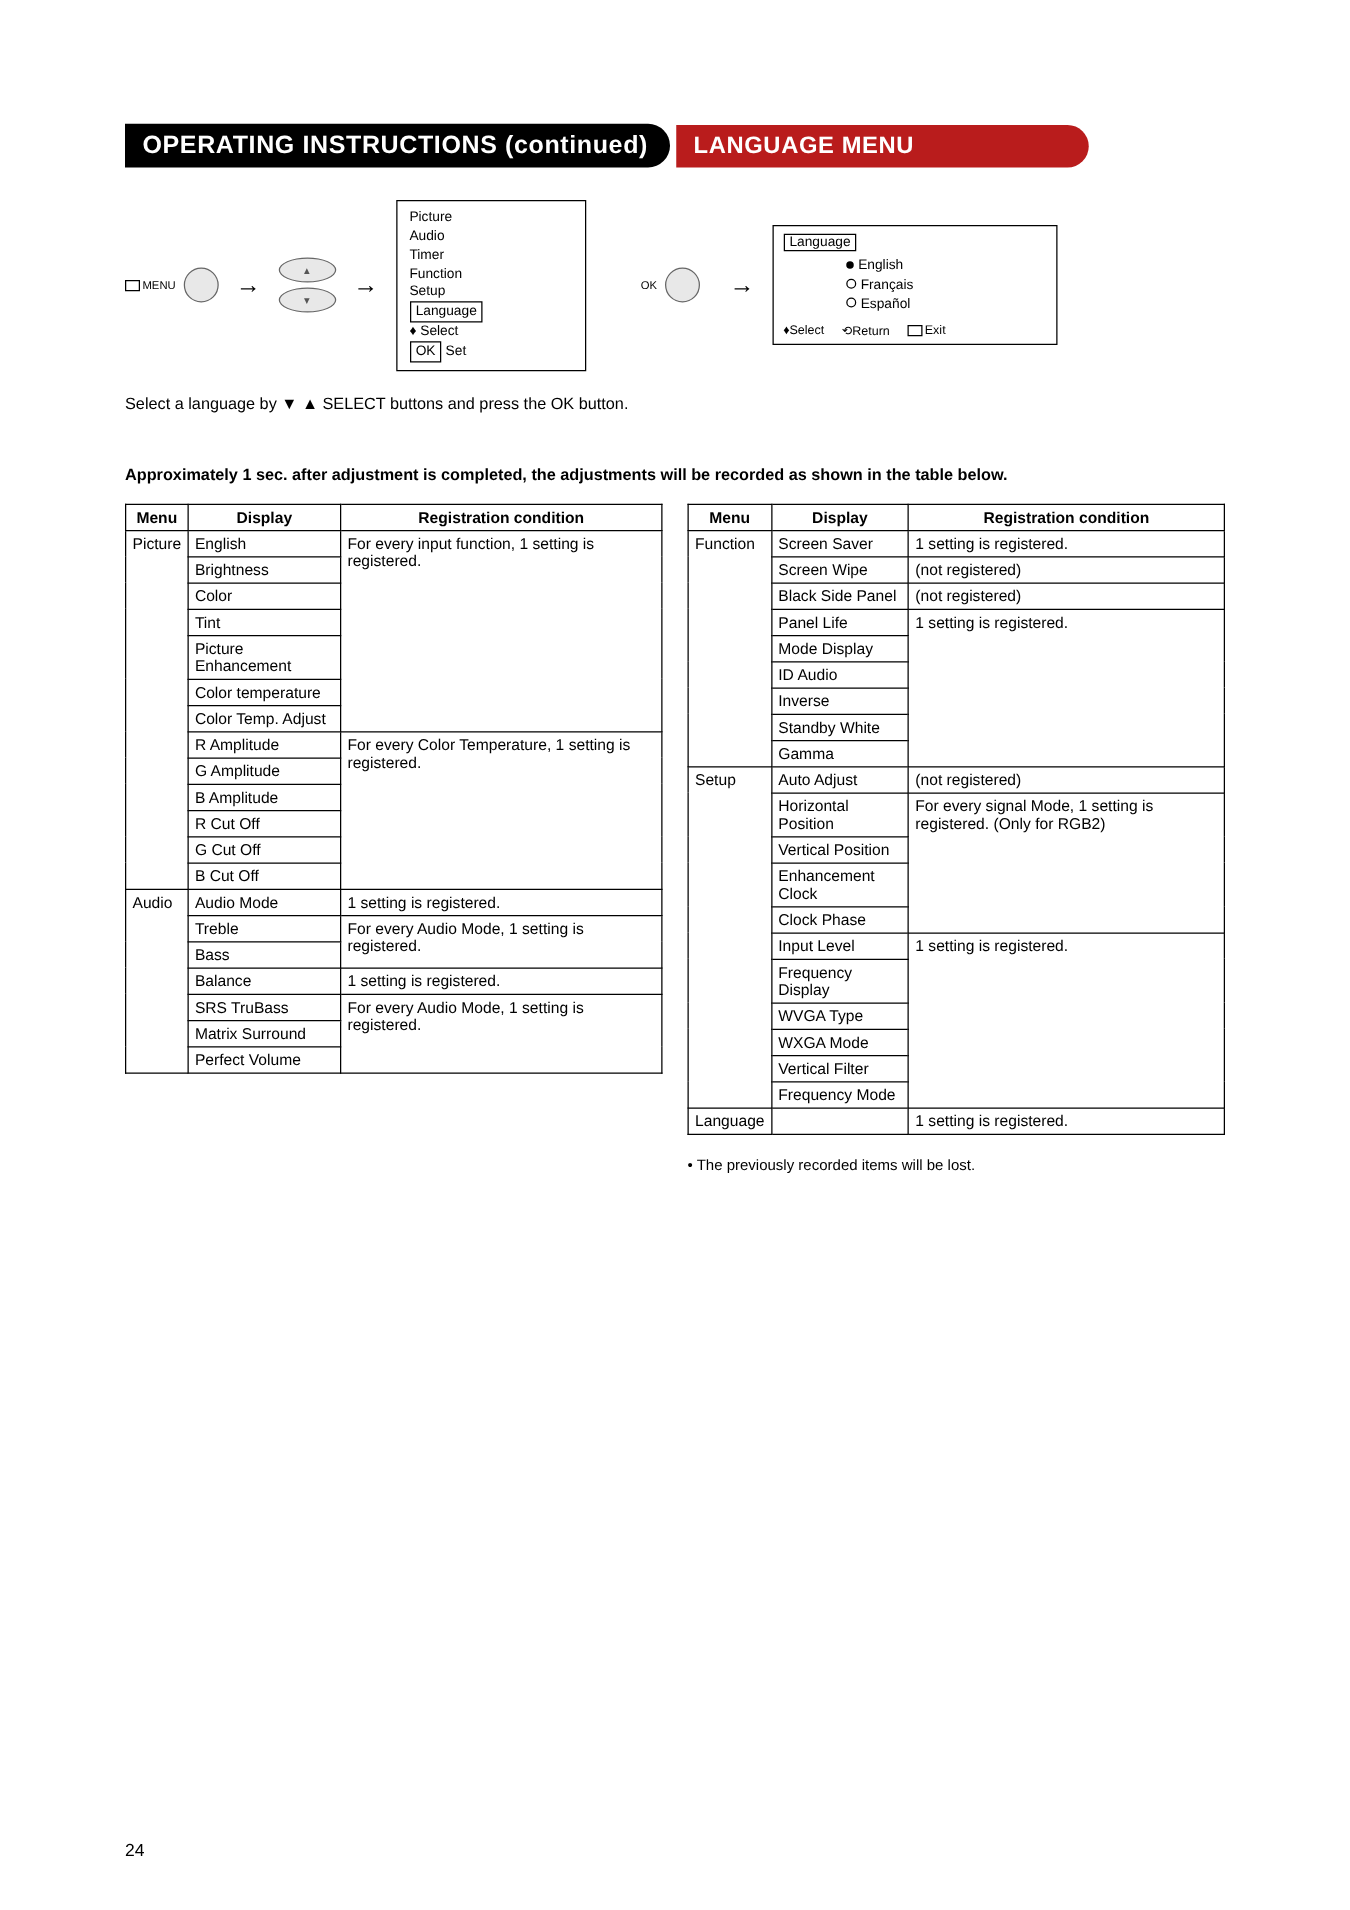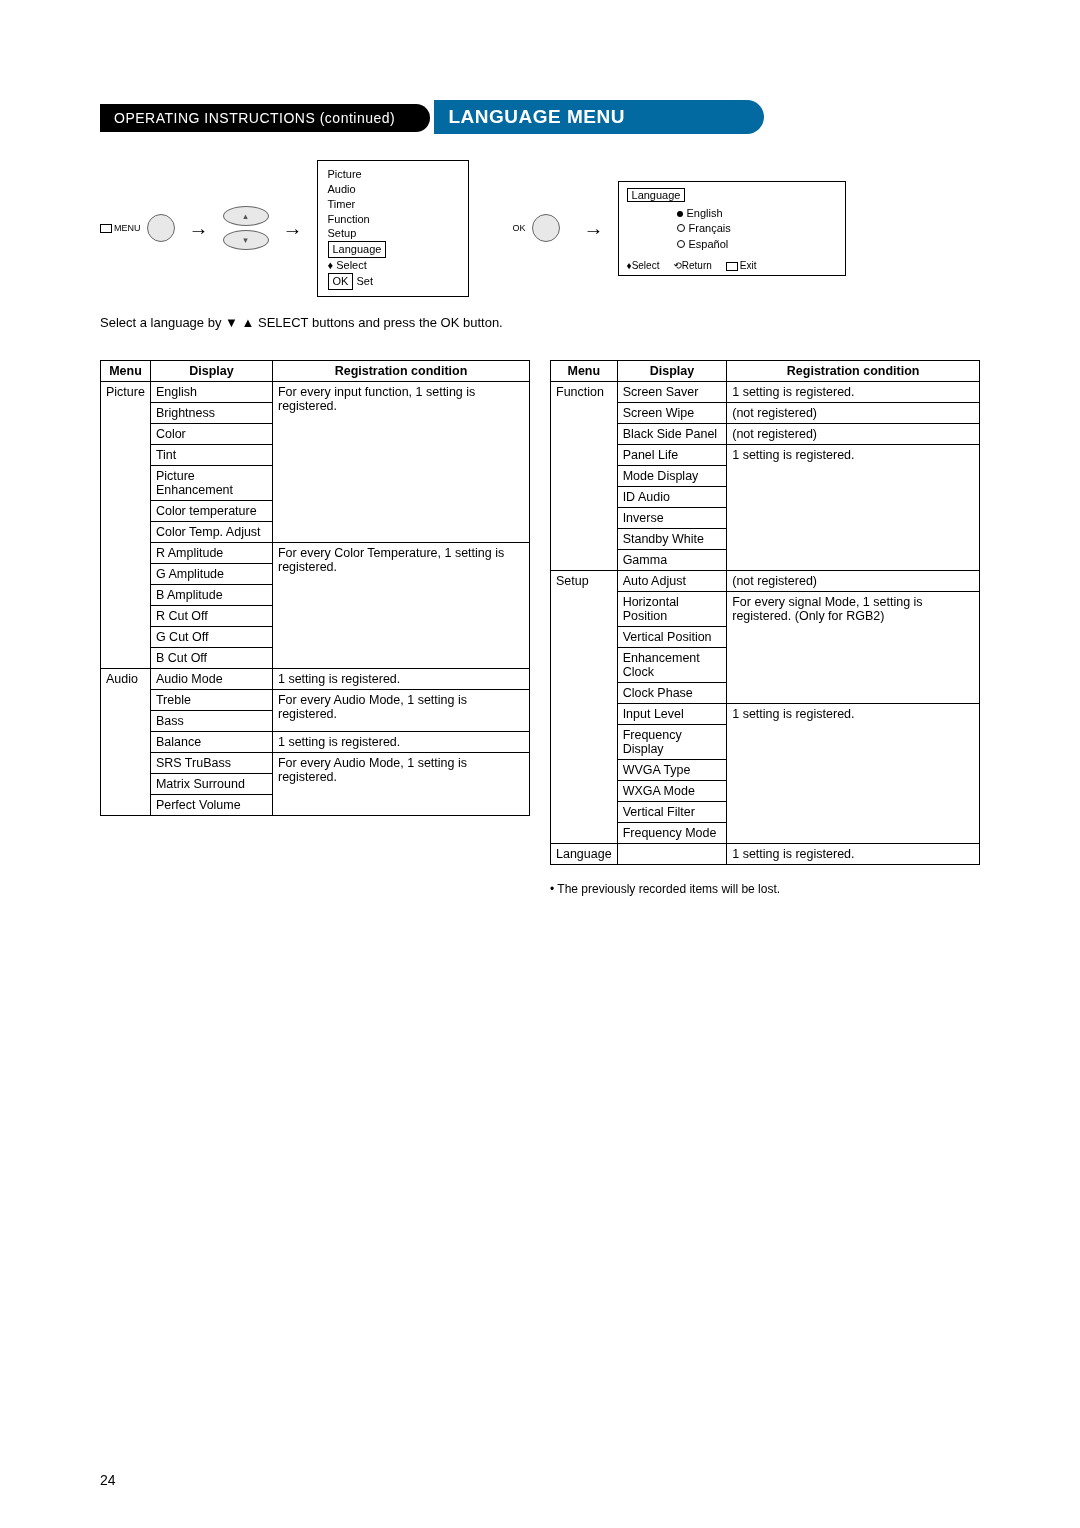--- a/index.html
+++ b/index.html
@@ -11,31 +11,31 @@
   }
   .page {
     width: 1080px;
     padding: 90px 90px 60px 100px;
     box-sizing: border-box;
     position: relative;
     min-height: 1528px;
   }
   .pill {
     color: #fff;
-    font-weight: normal;
+    font-weight: bold;
     padding: 6px 18px 6px 14px;
     border-radius: 0 22px 22px 0;
     display: inline-block;
-    font-size: 14px;
+    font-size: 20px;
     letter-spacing: 0.5px;
     min-width: 330px;
     box-sizing: border-box;
   }
   .pill-black { background: #000; }
-  .pill-grey  { background: #0369a1; font-size: 19px; font-weight: bold; margin-top: 10px; }
+  .pill-grey  { background: #b91c1c; font-size: 19px; font-weight: bold; margin-top: 10px; }
   .pill + .pill { margin-top: 10px; }
   .pill-stack > div { margin-bottom: 8px; }
 
   .flow {
     margin-top: 18px;
     display: flex;
     align-items: center;
     gap: 14px;
   }
   .circle-btn {
@@ -150,20 +150,21 @@
         <span>⟲<span>Return</span></span>
         <span><span class="menu-rect"></span><span>Exit</span></span>
       </div>
     </div>
   </div>
 
   <div class="note">Select a language by ▼ ▲ SELECT buttons and press the OK button.</div>
 
   <div style="height:20px;"></div>
 
+  <div class="boldnote">Approximately 1 sec. after adjustment is completed, the adjustments will be recorded as shown in the table below.</div>
 
   <div class="tables">
 
     <table class="reg">
       <tbody>
           <tr>
         <th>Menu</th>
         <th>Display</th>
         <th>Registration condition</th>
       </tr>

